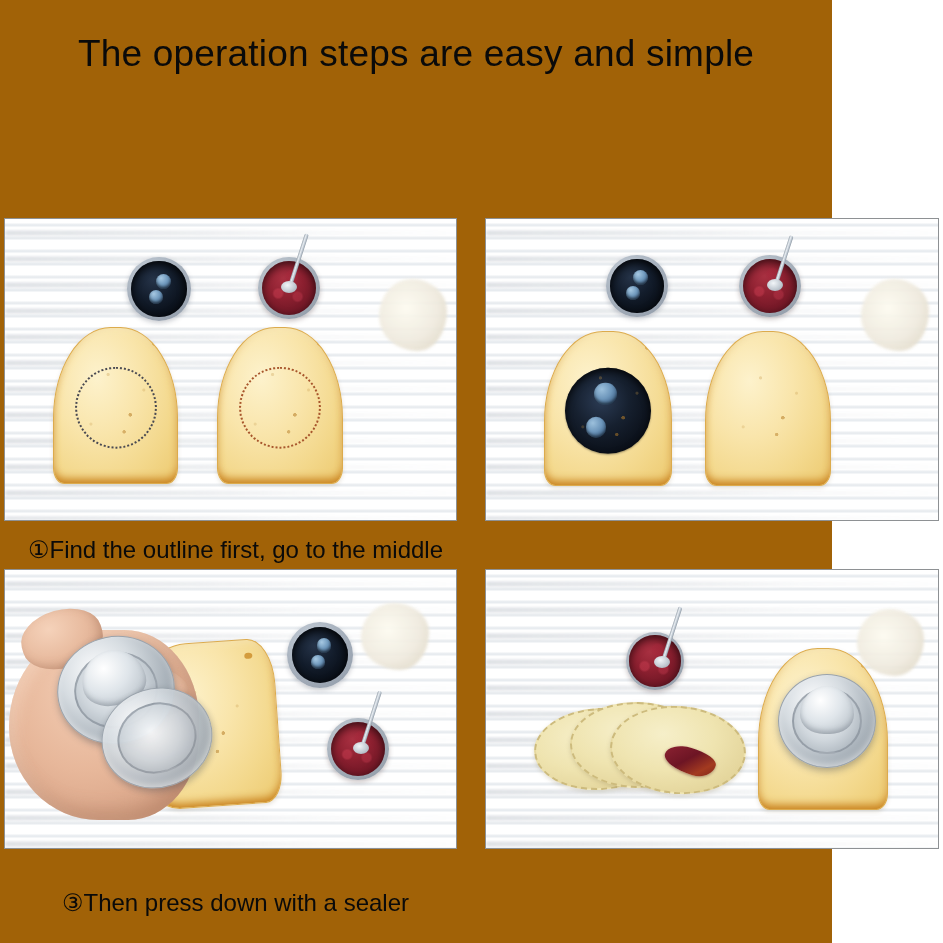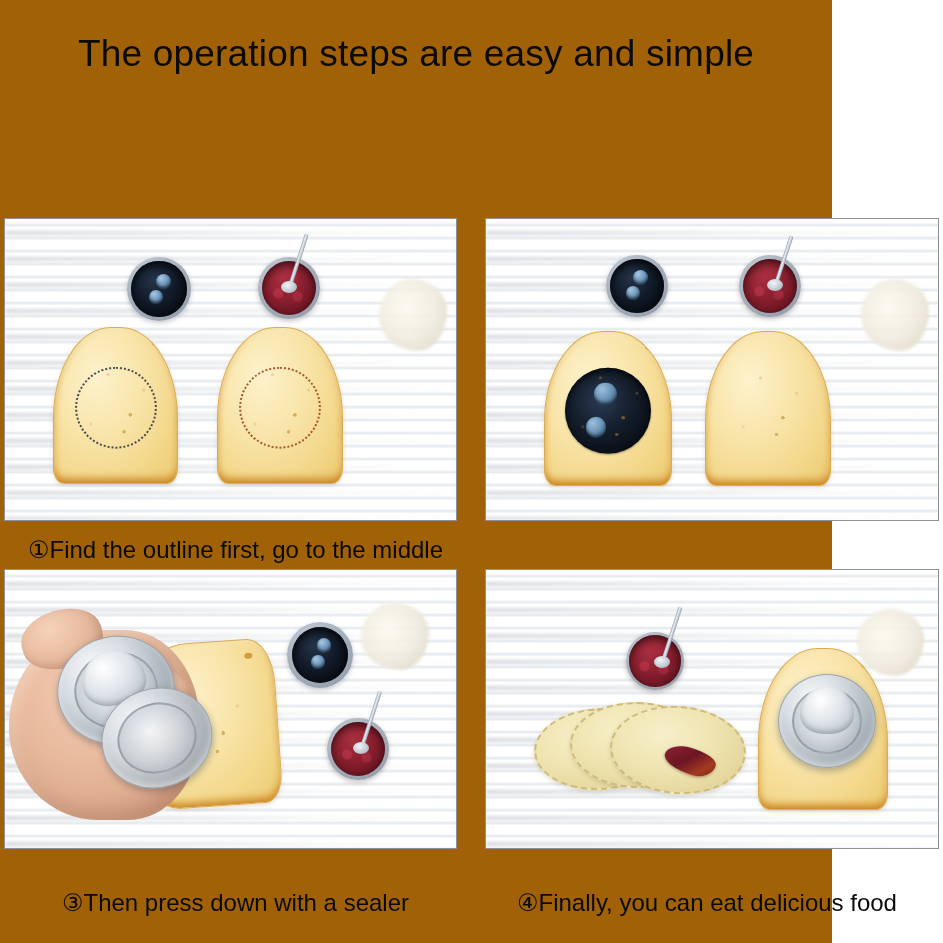--- a/index.html
+++ b/index.html
@@ -415,15 +415,14 @@
           <span class="teeth"></span>
           <span class="ring"></span>
           <span class="grip"></span>
         </div>
       </div>
     </div>
   </div>
 
   <div class="caption cap-row1 cap-col1">①Find the outline first, go to the middle</div>
   <div class="caption cap-row2 cap-col1">③Then press down with a sealer</div>
-  <div class="caption cap-row2 cap-col2">④Finally, you can eat delicious food</div>
 
 </div>
 
 </body></html>

